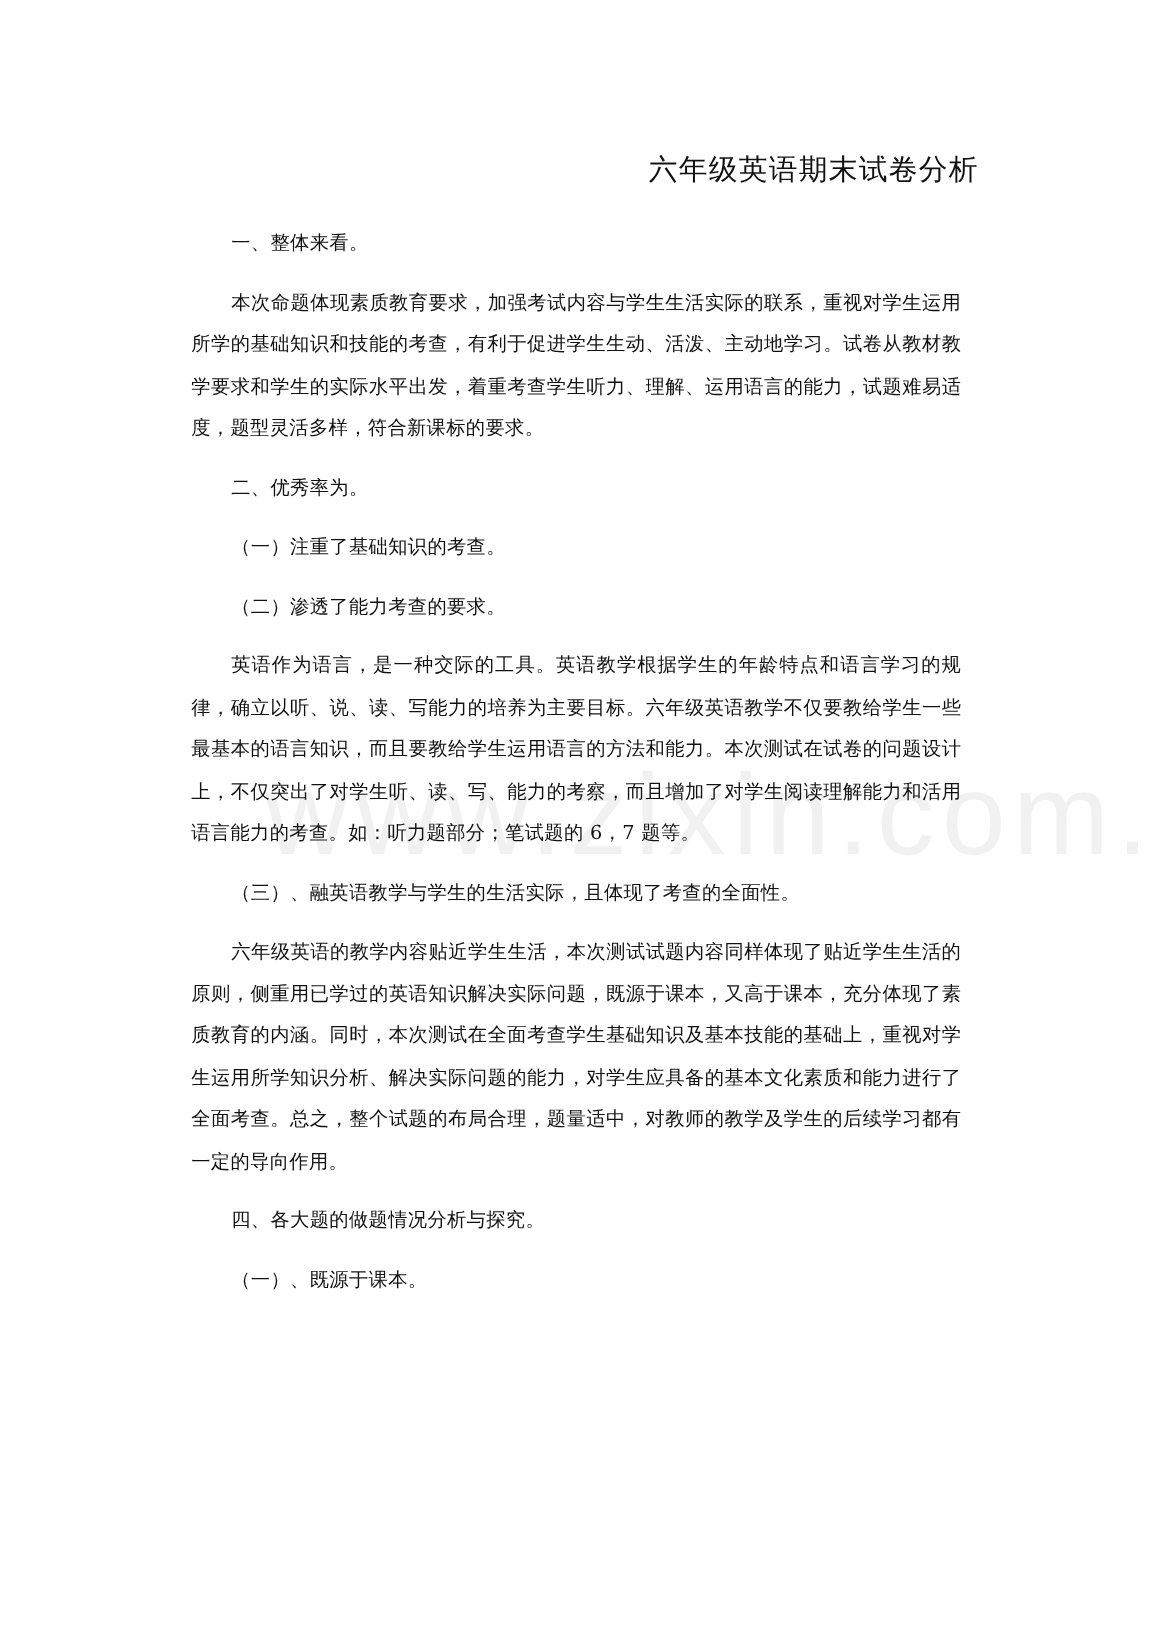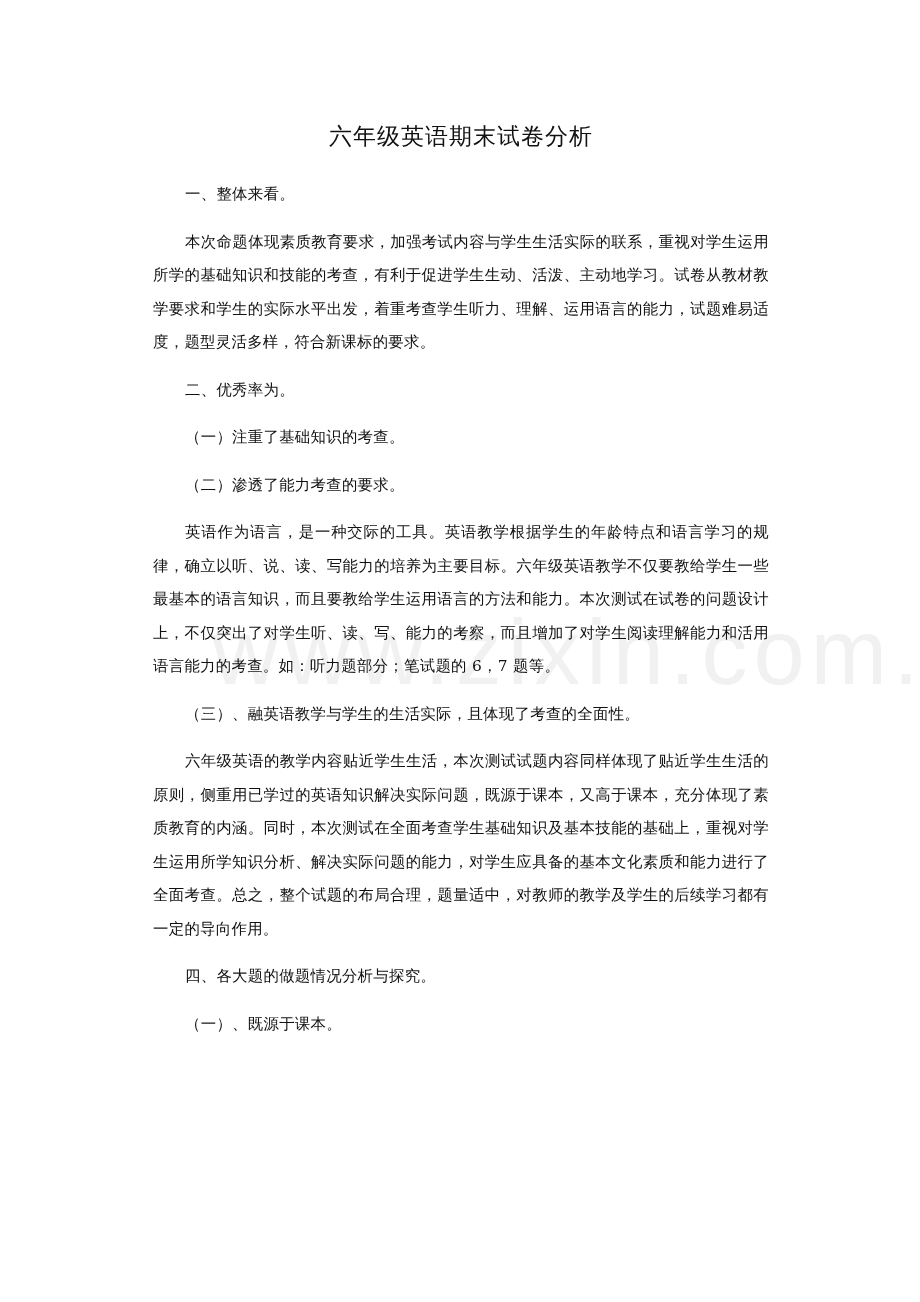--- a/index.html
+++ b/index.html
@@ -1,19 +1,19 @@
 <!DOCTYPE html>
 <html><head>
 <meta charset="utf-8">
 <style>
   html, body { margin: 0; padding: 0; background: #ffffff; }
   body { width: 920px; height: 1302px; position: relative; overflow: hidden;
          font-family: "DejaVu Serif", "Liberation Serif", serif; color: #111; }
   .page { position: absolute; left: 139px; top: 0; width: 644px; }
-  .title { position: absolute; top: 120px; left: 0; width: 644px; text-align: center;
+  .title { position: absolute; top: 120px; left: 0; width: 644px; text-align: right;
            font-size: 23px; line-height: 32px; letter-spacing: 1px; color: #111; }
   .body { position: absolute; top: 164px; left: 0; width: 644px; }
   .p { font-size: 15.4px; line-height: 33.5px; margin: 14px; text-indent: 32px;
        text-align: justify; text-align-last: left; letter-spacing: 0.3px; }
   .watermark { position: absolute; left: 212px; top: 600px; font-family: "Liberation Sans", sans-serif;
                font-size: 92px; color: rgba(180,180,180,0.18); letter-spacing: 6px; pointer-events: none; }
 </style>
 </head>
 <body>
 

